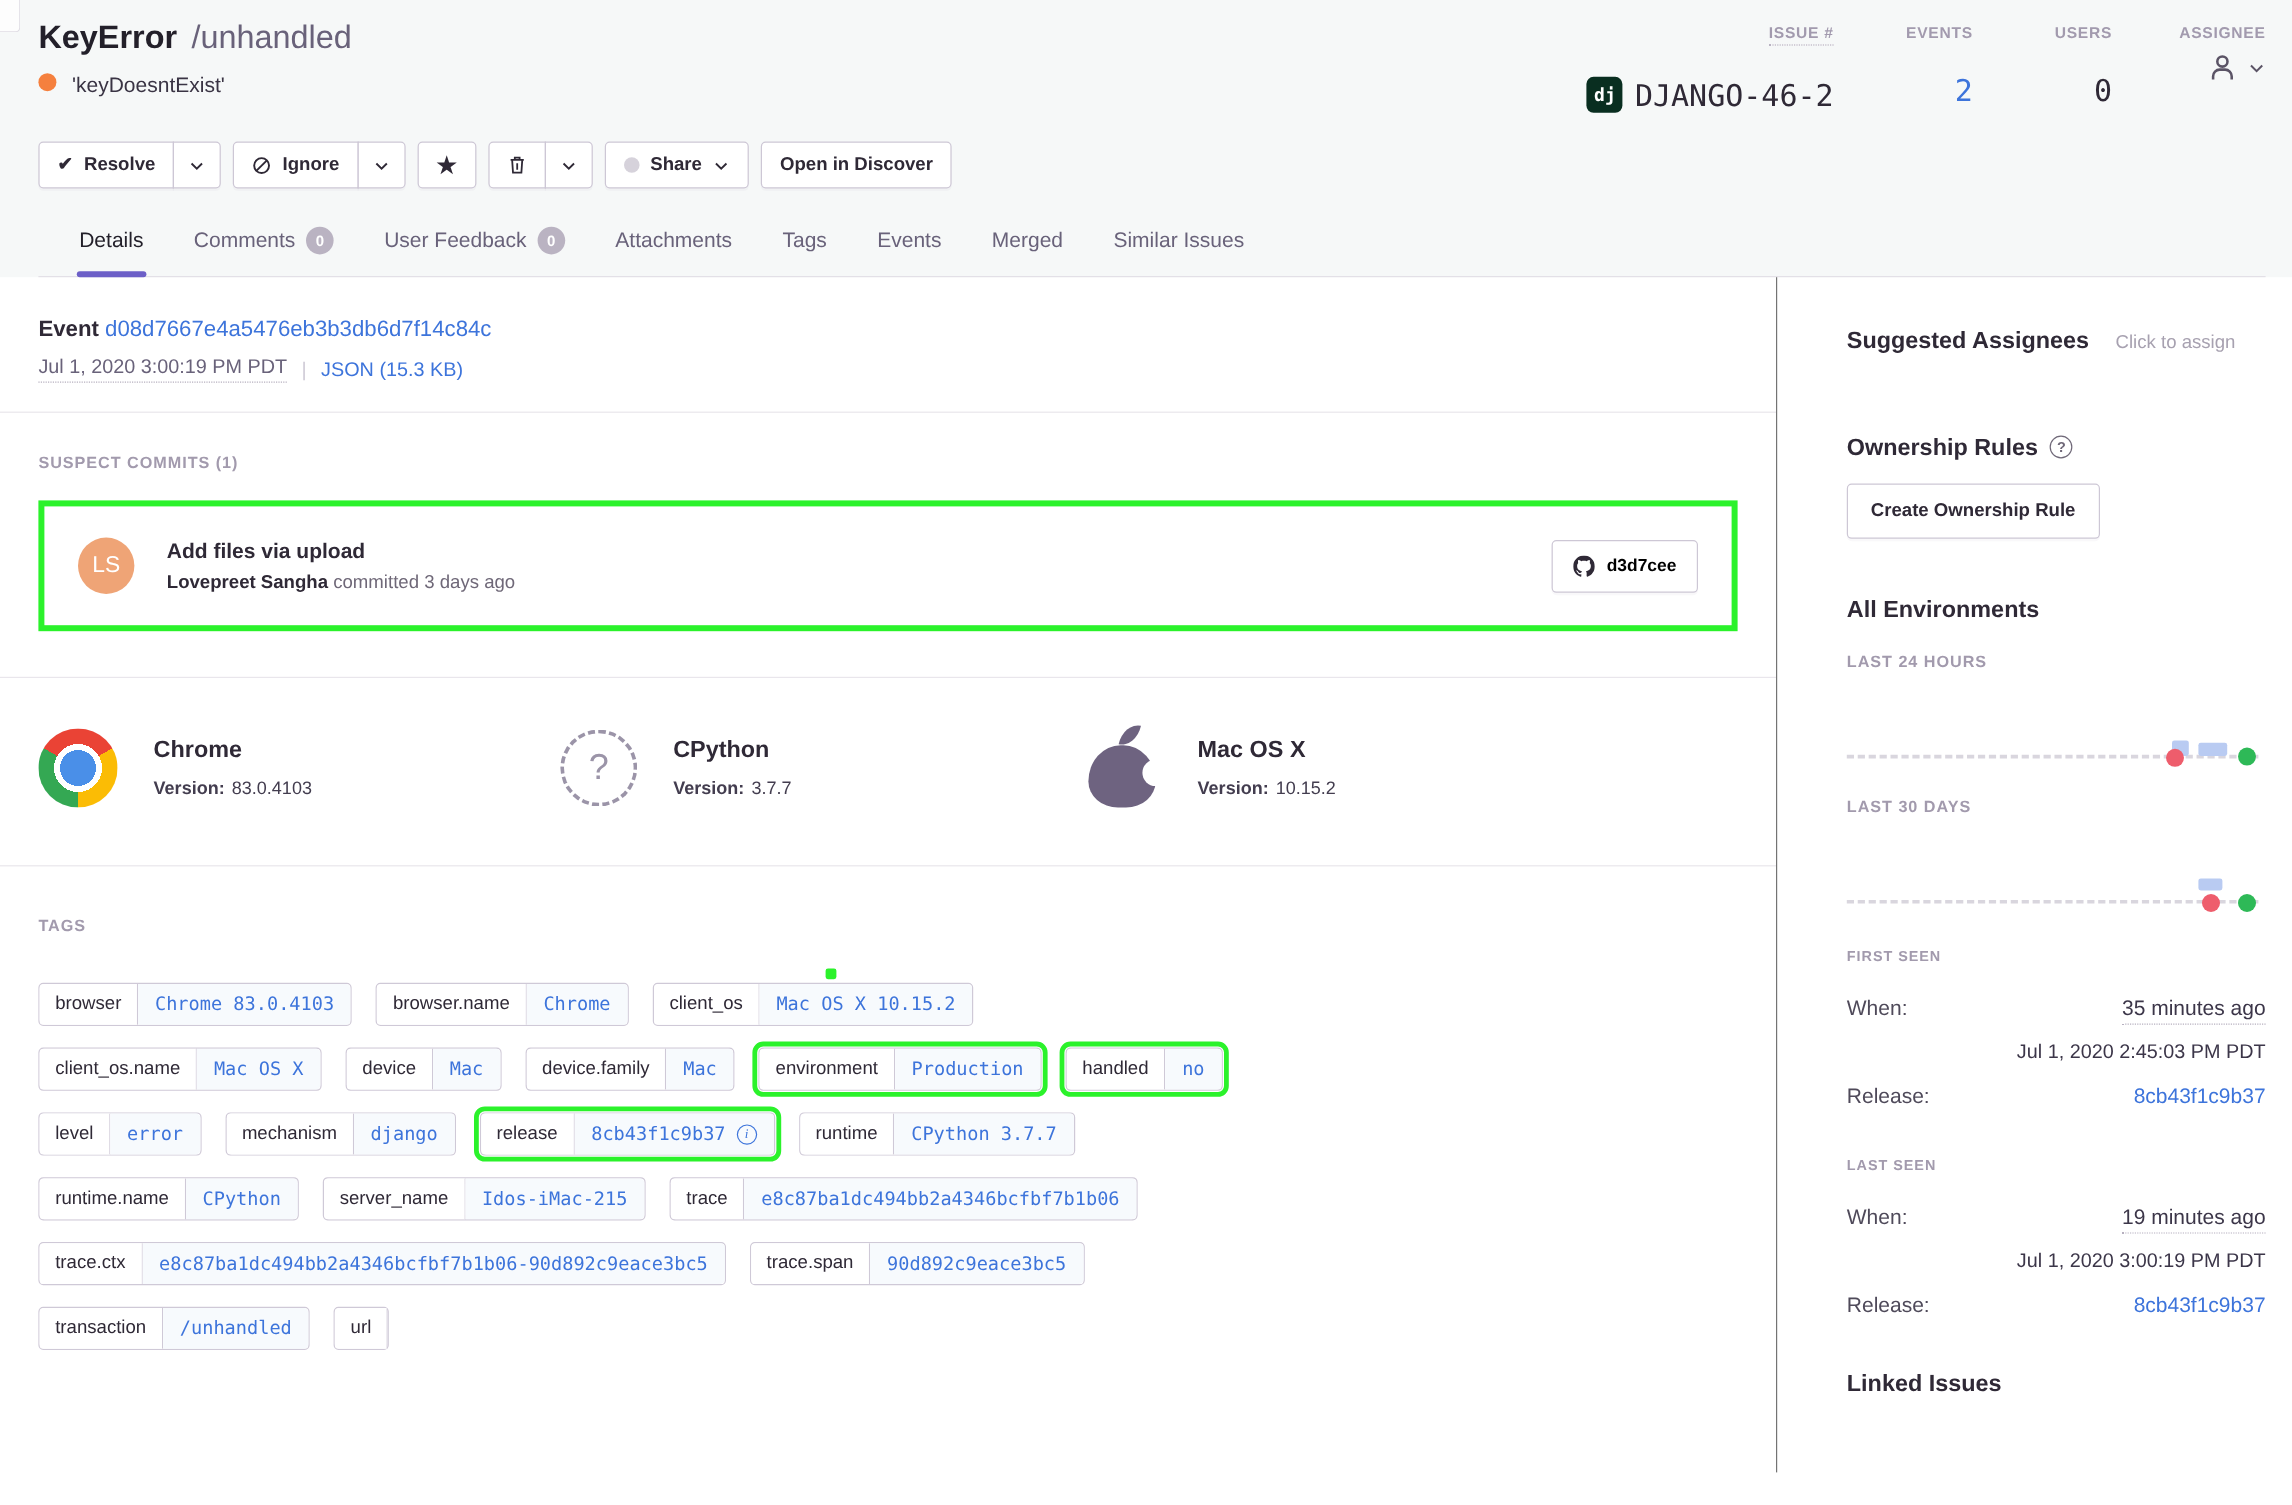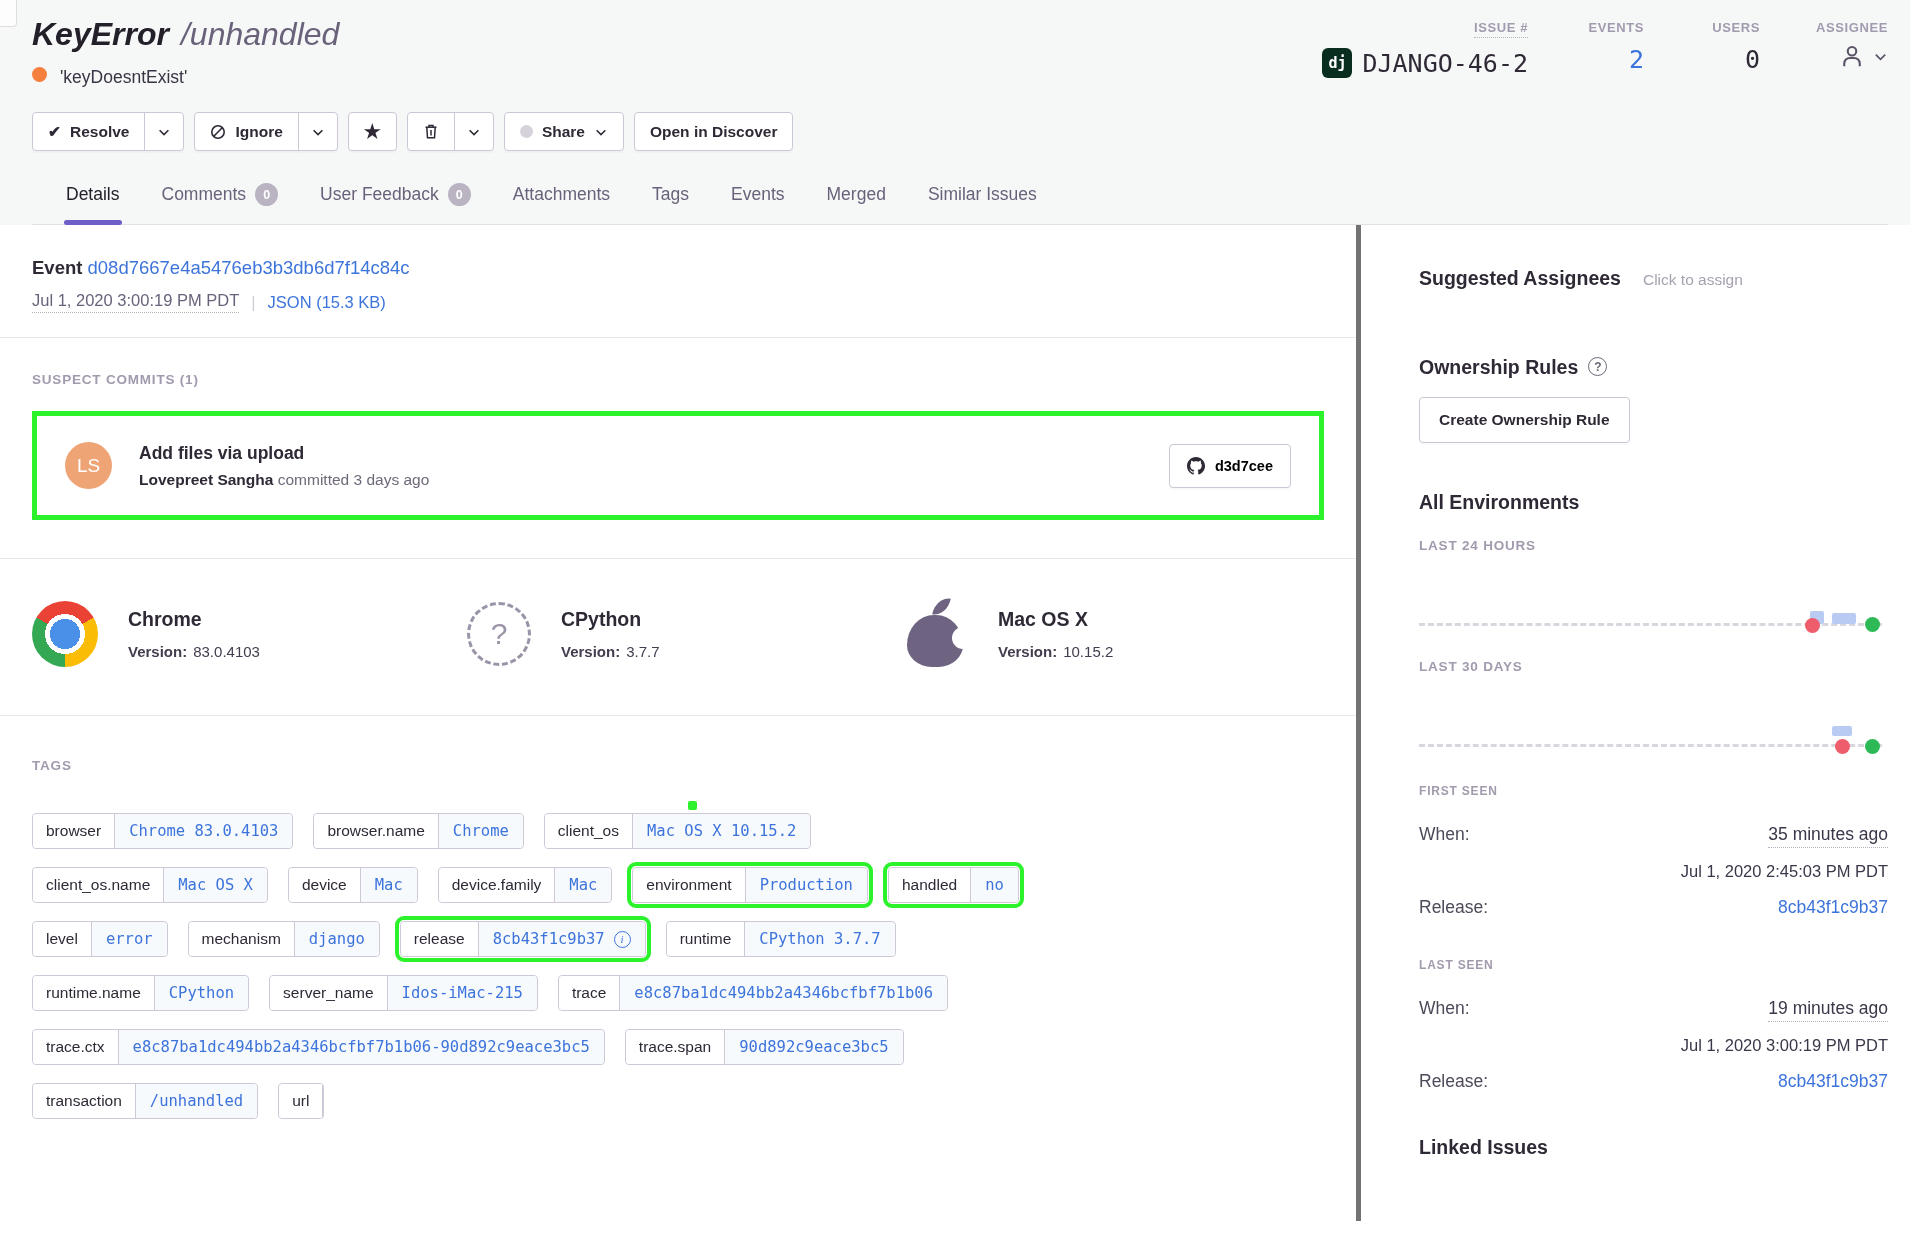--- a/index.html
+++ b/index.html
@@ -5,31 +5,31 @@
   * { margin:0; padding:0; box-sizing:border-box; }
   html,body { width:1910px; height:1254px; overflow:hidden; }
   body {
     font-family:"Liberation Sans", sans-serif;
     color:#2f2936; background:#fff; position:relative;
   }
 
   
   .page-head { background:#f6f8f8; padding:16px 22px 0 32px; }
   .head-top { display:flex; justify-content:space-between; align-items:flex-start; }
-  .title-block h1 { font-size:32px; font-weight:bold; color:#23202a; display:flex; gap:12px; align-items:baseline;font-style:italic;}
+  .title-block h1 { font-size:27px; font-weight:bold; color:#23202a; display:flex; gap:12px; align-items:baseline;}
   .culprit { font-weight:normal; color:#69627a; }
   .msg-row { display:flex; align-items:flex-start; gap:13px; margin-top:14px; }
   .level-dot { width:15px; height:15px; border-radius:50%; background:#f5803e; }
   .msg { font-size:17.5px; color:#3a3444; }
 
   .stats { display:flex; gap:56px; margin-top:4px; }
   .stat { display:flex; flex-direction:column; align-items:flex-end; min-width:60px; }
   .stat-label { font-size:13px; font-weight:bold; letter-spacing:.6px; color:#a29aae; }
   .stat-label.dotted { border-bottom:1px dotted #b9b2c2; padding-bottom:2px; }
-  .stat-value { margin-top:10px; font-size:25px; color:#2f2936; display:flex; align-items:center; gap:10px;
+  .stat-value { margin-top:26px; font-size:25px; color:#2f2936; display:flex; align-items:center; gap:10px;
     font-family:"DejaVu Sans Mono","Liberation Mono",monospace; }
   .stat-value.link { color:#3d74db; }
   .dj-badge { width:30px; height:30px; border-radius:6px; background:#092e20; color:#fff; font-size:15px;
     display:flex; align-items:center; justify-content:center; font-weight:bold;
     font-family:"DejaVu Sans Mono","Liberation Mono",monospace; }
   .assignee-box { display:flex; align-items:center; gap:6px; margin-top:6px; cursor:pointer; }
 
   
   .actions { display:flex; gap:10px; margin-top:24px; }
   .btn-group { display:inline-flex; }
@@ -46,21 +46,21 @@
   .tab { position:relative; font-size:17.5px; color:#69627a; padding:6px 2px 18px; cursor:pointer;
     display:flex; align-items:center; gap:9px; }
   .tab.active { color:#23202a; }
   .tab.active::after { content:''; position:absolute; left:0; right:0; bottom:-1px; height:5px;
     background:#6c5fc7; border-radius:3px; }
   .tab-badge { background:#bab3c2; color:#fff; font-size:12.5px; font-weight:bold; width:23px; height:23px;
     border-radius:50%; display:inline-flex; align-items:center; justify-content:center; }
 
   
   .content { display:flex; align-items:stretch; height:996px; }
-  .main { width:1361px; border-right:5px solid #737373; }
+  .main { width:1481px; border-right:1px solid #737373; }
 
   
   .event-head { display:flex; justify-content:space-between; align-items:flex-start;
     padding:32px 32px 24px; border-bottom:1px solid #e9e6ec; }
   .event-title { font-size:18.5px; }
   .event-title b { font-weight:bold; color:#2f2936; }
   .link { color:#3d74db; text-decoration:none; cursor:pointer; }
   .event-sub { margin-top:12px; font-size:16.5px; color:#69627a; display:flex; align-items:center; gap:12px; }
   .dotted-u { border-bottom:1px dotted #b6b0bf; padding-bottom:2px; }
   .pipe { color:#cfcbd6; }

